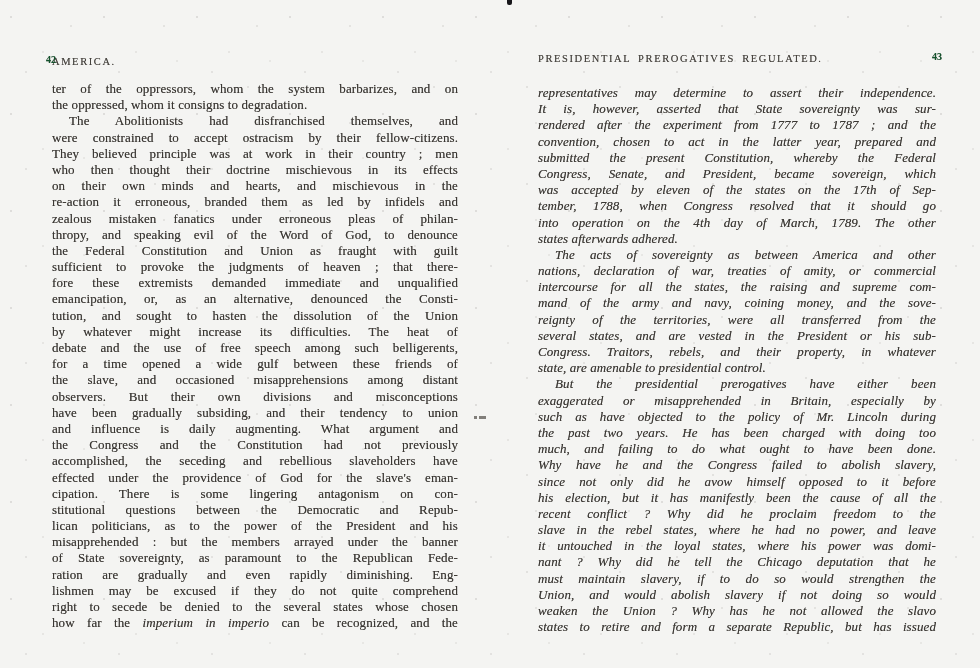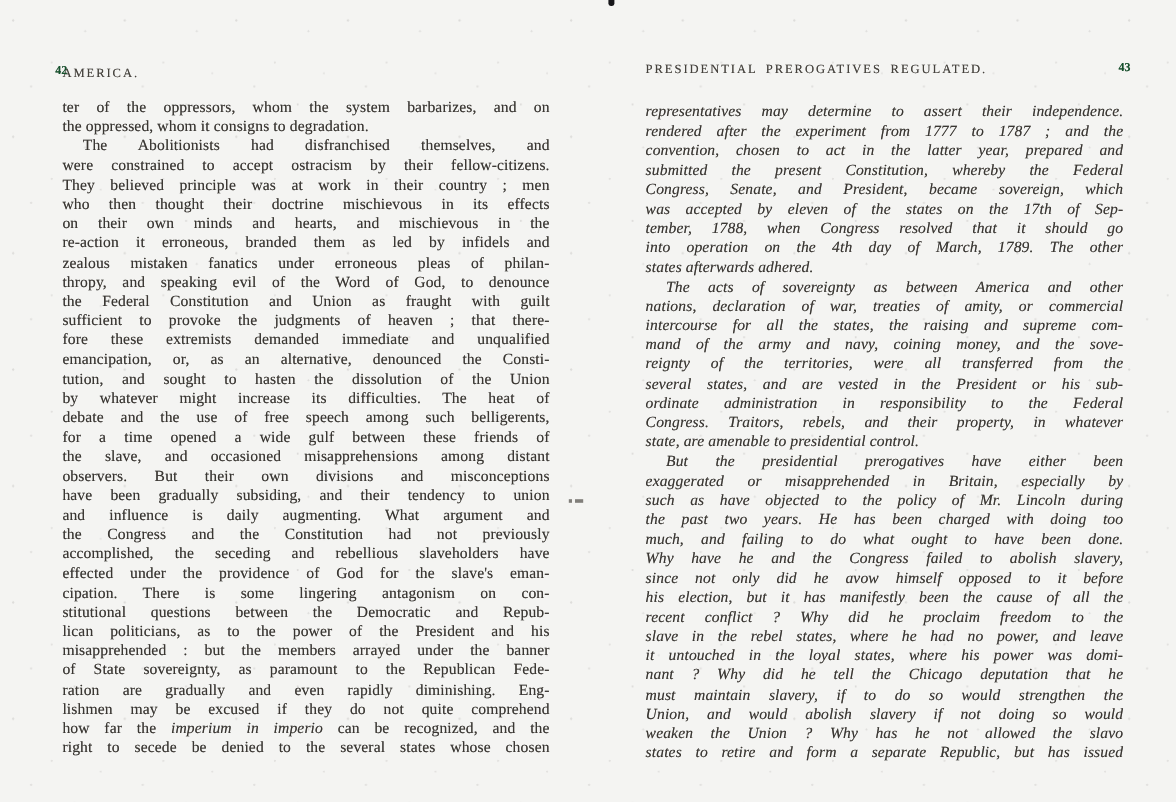--- a/index.html
+++ b/index.html
@@ -138,49 +138,49 @@
         <div class="line"><span>the Congress and the Constitution had not previously</span></div>
         <div class="line"><span>accomplished, the seceding and rebellious slaveholders have</span></div>
         <div class="line"><span>effected under the providence of God for the slave's eman-</span></div>
         <div class="line"><span>cipation.  There is some lingering antagonism on con-</span></div>
         <div class="line"><span>stitutional questions between the Democratic and Repub-</span></div>
         <div class="line"><span>lican politicians, as to the power of the President and his</span></div>
         <div class="line"><span>misapprehended : but the members arrayed under the banner</span></div>
         <div class="line"><span>of State sovereignty, as paramount to the Republican Fede-</span></div>
         <div class="line"><span>ration are gradually and even rapidly diminishing.  Eng-</span></div>
         <div class="line"><span>lishmen may be excused if they do not quite comprehend</span></div>
+        <div class="line"><span>right to secede be denied to the several states whose chosen</span></div>
         <div class="line"><span>how far the </span><span class="it">imperium in imperio</span><span> can be recognized, and the</span></div>
-        <div class="line"><span>right to secede be denied to the several states whose chosen</span></div>
       </div>
   </div>
 </div>
 
 <div class="page right">
   <div class="textblock">
     <div class="pagehead">
       <span class="running-head">PRESIDENTIAL PREROGATIVES REGULATED.</span>
       <span class="pageno pos-right">43</span>
     </div>
     <div class="bodytext">
         <div class="line"><span>representatives may determine to assert their independence.</span></div>
+        <div class="line"><span>It is, however, asserted that State sovereignty was sur-</span></div>
         <div class="line"><span>rendered after the experiment from 1777 to 1787 ; and the</span></div>
         <div class="line"><span>convention, chosen to act in the latter year, prepared and</span></div>
         <div class="line"><span>submitted the present Constitution, whereby the Federal</span></div>
         <div class="line"><span>Congress, Senate, and President, became sovereign, which</span></div>
         <div class="line"><span>was accepted by eleven of the states on the 17th of Sep-</span></div>
         <div class="line"><span>tember, 1788, when Congress resolved that it should go</span></div>
         <div class="line"><span>into operation on the 4th day of March, 1789.  The other</span></div>
         <div class="line no-just"><span>states afterwards adhered.</span></div>
         <div class="line indent"><span>The acts of sovereignty as between America and other</span></div>
         <div class="line"><span>nations, declaration of war, treaties of amity, or commercial</span></div>
         <div class="line"><span>intercourse for all the states, the raising and supreme com-</span></div>
         <div class="line"><span>mand of the army and navy, coining money, and the sove-</span></div>
         <div class="line"><span>reignty of the territories, were all transferred from the</span></div>
         <div class="line"><span>several states, and are vested in the President or his sub-</span></div>
-        <div class="line"><span>ordinate administration in responsibility to the Federal</span></div>
         <div class="line"><span>Congress.  Traitors, rebels, and their property, in whatever</span></div>
         <div class="line no-just"><span>state, are amenable to presidential control.</span></div>
         <div class="line indent"><span>But the presidential prerogatives have either been</span></div>
         <div class="line"><span>exaggerated or misapprehended in Britain, especially by</span></div>
         <div class="line"><span>such as have objected to the policy of Mr. Lincoln during</span></div>
         <div class="line"><span>the past two years.  He has been charged with doing too</span></div>
         <div class="line"><span>much, and failing to do what ought to have been done.</span></div>
         <div class="line"><span>Why have he and the Congress failed to abolish slavery,</span></div>
         <div class="line"><span>since not only did he avow himself opposed to it before</span></div>
         <div class="line"><span>his election, but it has manifestly been the cause of all the</span></div>

